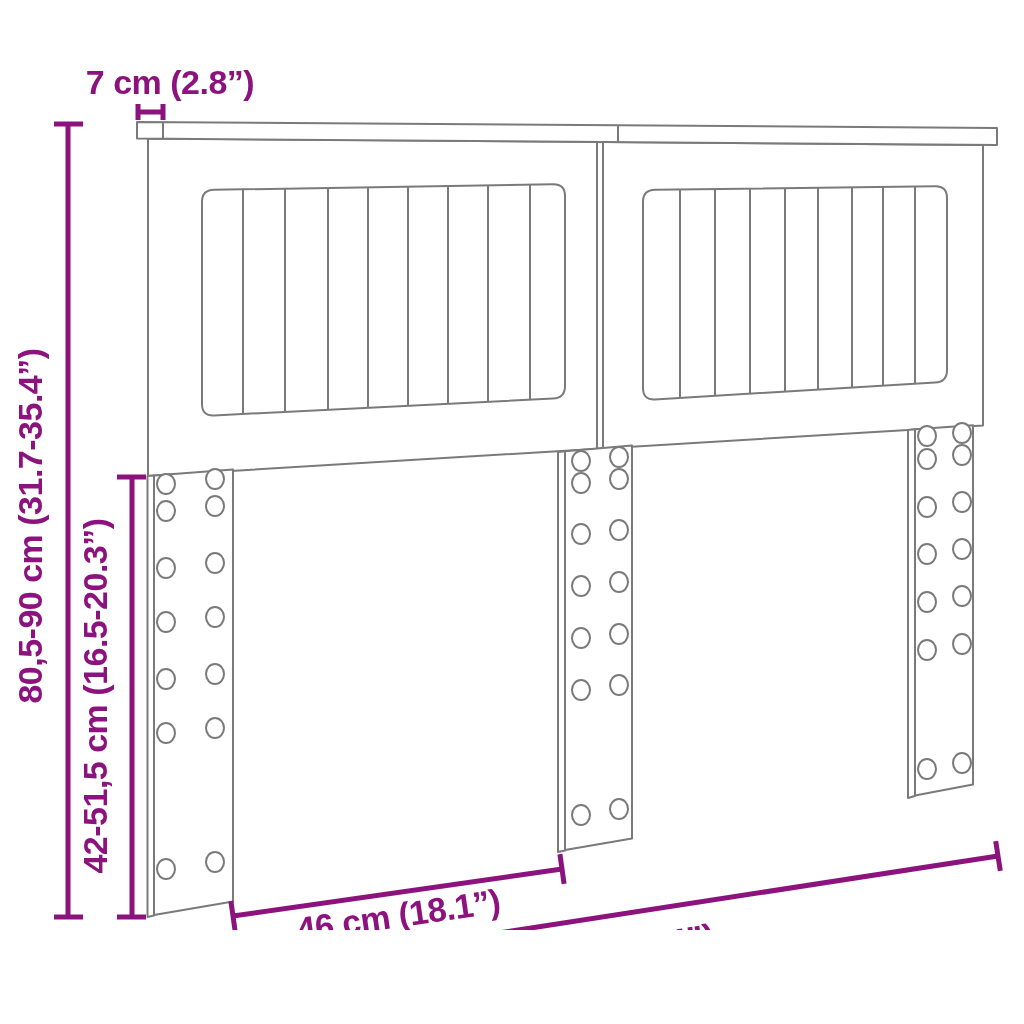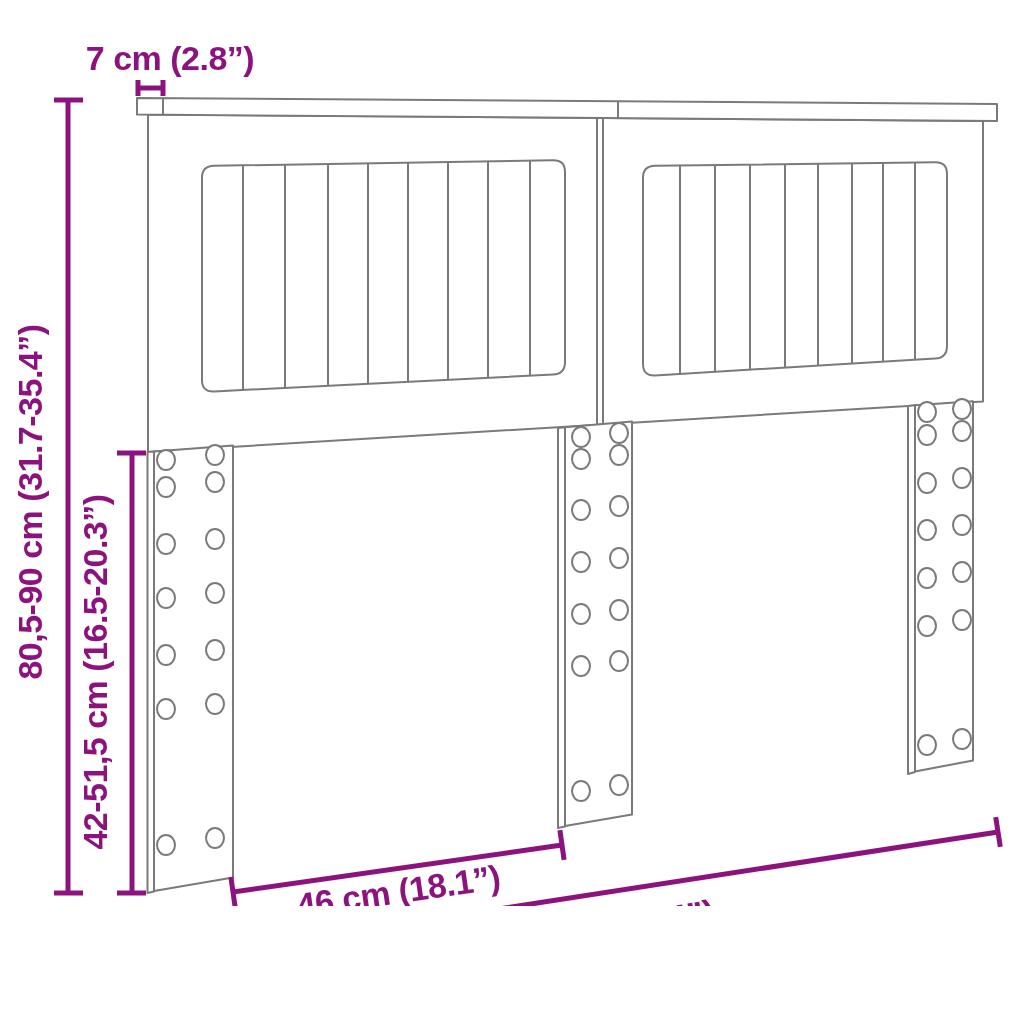--- a/index.html
+++ b/index.html
@@ -1,16 +1,16 @@
 <!DOCTYPE html>
 <html style="--accent: #8c137e; --outline: #7a7a7a; --bg: #ffffff;"><head>
 <meta charset="utf-8">
 <style>
   html,body{margin:0;padding:0;background:#fff;}
-  #stage{position:relative;width:1024px;height:906px;background:var(--bg,#fff);overflow:hidden;}
+  #stage{position:relative;width:1024px;height:906px;background:var(--bg,#fff);overflow:hidden;margin-top:24px;}
   svg{display:block;width:1024px;height:1024px;}
   .outline{stroke:var(--outline,#7a7a7a);stroke-width:2;fill:none;stroke-linejoin:round;}
   .face{stroke:var(--outline,#7a7a7a);stroke-width:2;fill:#ffffff;stroke-linejoin:round;}
   .hole{stroke:var(--outline,#7a7a7a);stroke-width:2;fill:#ffffff;}
   .dim{stroke:var(--accent,#8c137e);stroke-width:5;fill:none;stroke-linecap:butt;}
   .dim-label{fill:var(--accent,#8c137e);font-family:"Liberation Sans","DejaVu Sans",sans-serif;
              font-weight:700;font-size:34px;letter-spacing:-0.5px;}
 </style>
 </head>
 <body>

